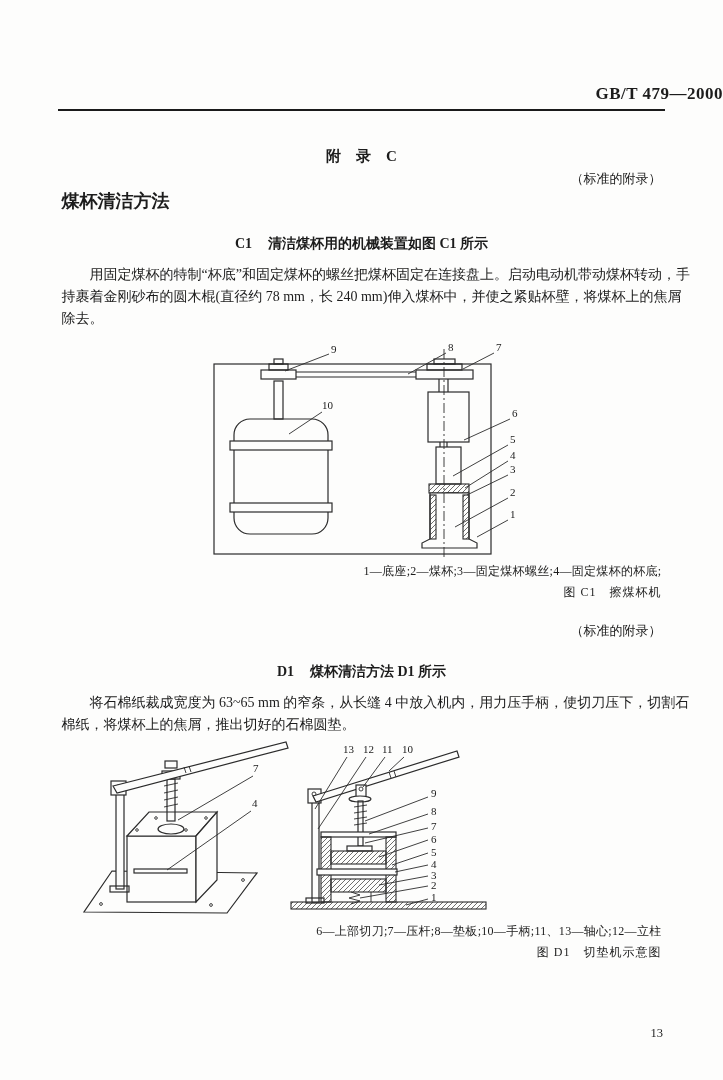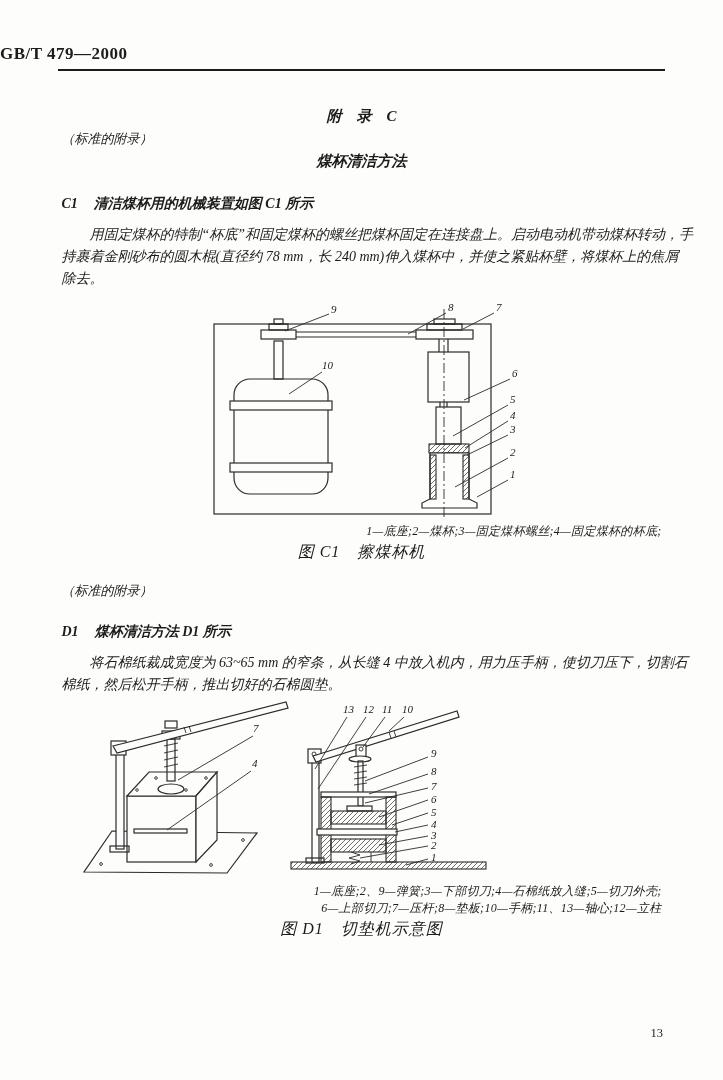--- a/index.html
+++ b/index.html
@@ -7,40 +7,40 @@
     width:723px;height:1080px;
     background:#f4f4f2;
     font-family:"Liberation Serif","DejaVu Serif",serif;
     color:#1c1c1c;
   }
   .page{
     position:relative;width:723px;height:1080px;
     background:#fdfdfc;overflow:hidden;
   }
   .std-header{
-    padding-top:44px;text-align:left;
+    padding-top:84px;text-align:right;
     font-size:17px;font-weight:bold;letter-spacing:.5px;line-height:20px;
   }
   .header-rule{
     width:607px;margin:5px auto 0;border-top:2.5px solid #1b1b1b;height:0;
   }
-  .content{width:600px;margin:0 auto;font-style:italic;}
+  .content{width:600px;margin:0 auto;}
   .app-title{margin-top:36px;text-align:center;font-size:15px;font-weight:bold;line-height:19px;}
-  .app-subtitle{margin-top:4px;text-align:left;font-size:13px;line-height:17px;}
-  .app-name{margin-top:5px;text-align:center;font-size:15px;font-weight:bold;line-height:19px;}
-  .section-head{margin-top:24px;font-size:14px;font-weight:bold;line-height:18px;}
+  .app-subtitle{margin-top:4px;text-align:right;font-size:13px;line-height:17px;}
+  .app-name{margin-top:5px;text-align:left;font-size:18px;font-weight:bold;line-height:19px;}
+  .section-head{margin-top:24px;font-size:14px;font-weight:bold;line-height:18px;text-align:center;}
   .section-head .sec-no{margin-right:16px;}
   .para{margin-top:11px;font-size:14px;line-height:22px;text-align:justify;}
   .para .pline{display:block;white-space:nowrap;}
   .para .pline.indent{padding-left:28px;}
   .fig-wrap{position:relative;}
   .fig-c1{margin:7px 0 0 141px;}
   .fig-d1{margin:5px 0 0 -3px;}
   .legend{text-align:right;font-size:12px;line-height:17px;letter-spacing:.3px;}
-  .fig-caption{margin-top:2px;text-align:center;font-size:16px;font-weight:500;line-height:20px;letter-spacing:1px;}
+  .fig-caption{margin-top:2px;text-align:right;font-size:12px;font-weight:500;line-height:20px;letter-spacing:1px;}
   .appendix-d-block{margin-top:20px;}
   .page-number{
     position:absolute;top:1026px;right:60px;font-size:12.5px;
   }
   svg text{font-family:"Liberation Serif","DejaVu Serif",serif;font-size:11px;fill:#1b1b1b;}
   svg .ln{stroke:#2b2b2b;stroke-width:1.2;fill:none;}
   svg .thin{stroke:#2b2b2b;stroke-width:.9;fill:none;}
   svg .wh{fill:#fdfdfc;stroke:#2b2b2b;stroke-width:1.2;}
   svg .hatchfill{fill:url(#hatchA);stroke:#2b2b2b;stroke-width:1.1;}
 </style>
@@ -141,21 +141,21 @@
     <div class="appendix-d-block">
       <div class="app-subtitle">（标准的附录）</div>
     </div>
 
     <div class="section-head">
       <span class="sec-no">D1</span><span>煤杯清洁方法 D1 所示</span>
     </div>
 
     <div class="para">
       <span class="pline indent">将石棉纸裁成宽度为 63~65 mm 的窄条，从长缝 4 中放入机内，用力压手柄，使切刀压下，切割石</span>
-      <span class="pline">棉纸，然后松开手柄，推出切好的石棉圆垫。</span>
+      <span class="pline">棉纸，将煤杯上的焦屑，推出切好的石棉圆垫。</span>
     </div>
 
     <div class="fig-wrap fig-d1">
       <svg width="430" height="178" viewBox="0 0 430 178">
 
         <polygon class="ln" points="25,171 168,172 198,132 53,130"></polygon>
         <circle class="thin" cx="42" cy="163" r="1.4"></circle>
         <circle class="thin" cx="152" cy="164" r="1.4"></circle>
         <circle class="thin" cx="184" cy="139" r="1.4"></circle>
         <circle class="thin" cx="63" cy="138" r="1.4"></circle>
@@ -248,21 +248,20 @@
         <text x="372" y="89">7</text>
         <text x="372" y="102">6</text>
         <text x="372" y="115">5</text>
         <text x="372" y="127">4</text>
         <text x="372" y="138">3</text>
         <text x="372" y="148">2</text>
         <text x="372" y="160">1</text>
       </svg>
     </div>
 
-    <div class="legend">1—底座;2、9—弹簧;3—下部切刀;4—石棉纸放入缝;5—切刀外壳;</div>
     <div class="legend">6—上部切刀;7—压杆;8—垫板;10—手柄;11、13—轴心;12—立柱</div>
     <div class="fig-caption">图 D1　切垫机示意图</div>
 
   </div>
 
   <div class="page-number">13</div>
 
 </div>
 
 </body></html>

